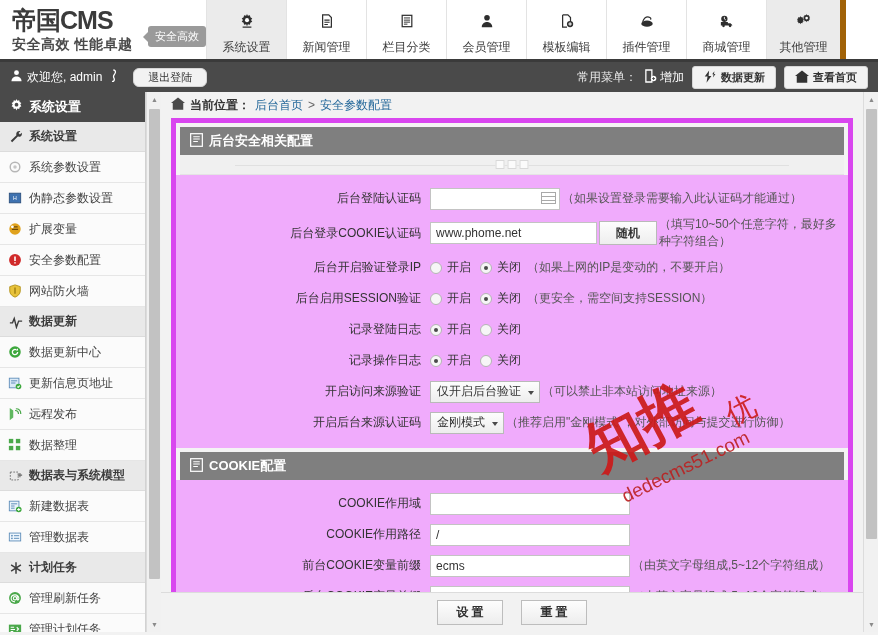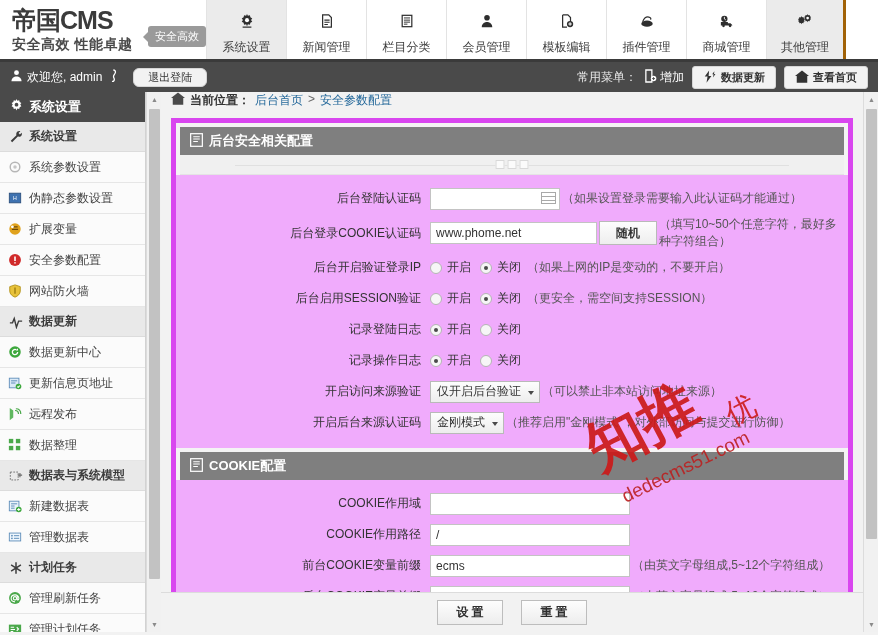--- a/index.html
+++ b/index.html
@@ -72,21 +72,21 @@
   .nav-item {
     width: 80px;
     display: flex;
     flex-direction: column;
     align-items: center;
     justify-content: center;
     border-left: 1px solid #e3e3e3;
     cursor: pointer;
     padding-top: 4px;
   }
-  .nav-item:last-child { border-right: 3px solid #a16207; }
+  .nav-item:last-child { border-right: 6px solid #a16207; }
   .nav-item.active { background: #ebebeb; }
   .nav-icon {
     height: 26px;
     display: flex; align-items: center; justify-content: center;
     color: #2e2e2e;
   }
   .nav-icon svg { display: block; }
   .nav-label {
     font-size: 12px;
     color: #3d3d3d;
@@ -228,20 +228,21 @@
   
   #main {
     flex: 1;
     position: relative;
     overflow: hidden;
     background: #f2f2f2;
   }
   #breadcrumb {
     height: 26px;
     display: flex;
+    align-items: center;
     gap: 5px;
     padding-left: 10px;
     font-size: 12px;
     color: #444;
     background: #f2f2f2;
   }
   #breadcrumb .bc-label { font-weight: bold; color: #333; }
   #breadcrumb .bc-link { color: #24689a; cursor: pointer; }
   #breadcrumb .bc-sep { color: #666; }
   #breadcrumb .bc-current { color: #24689a; cursor: pointer; }

